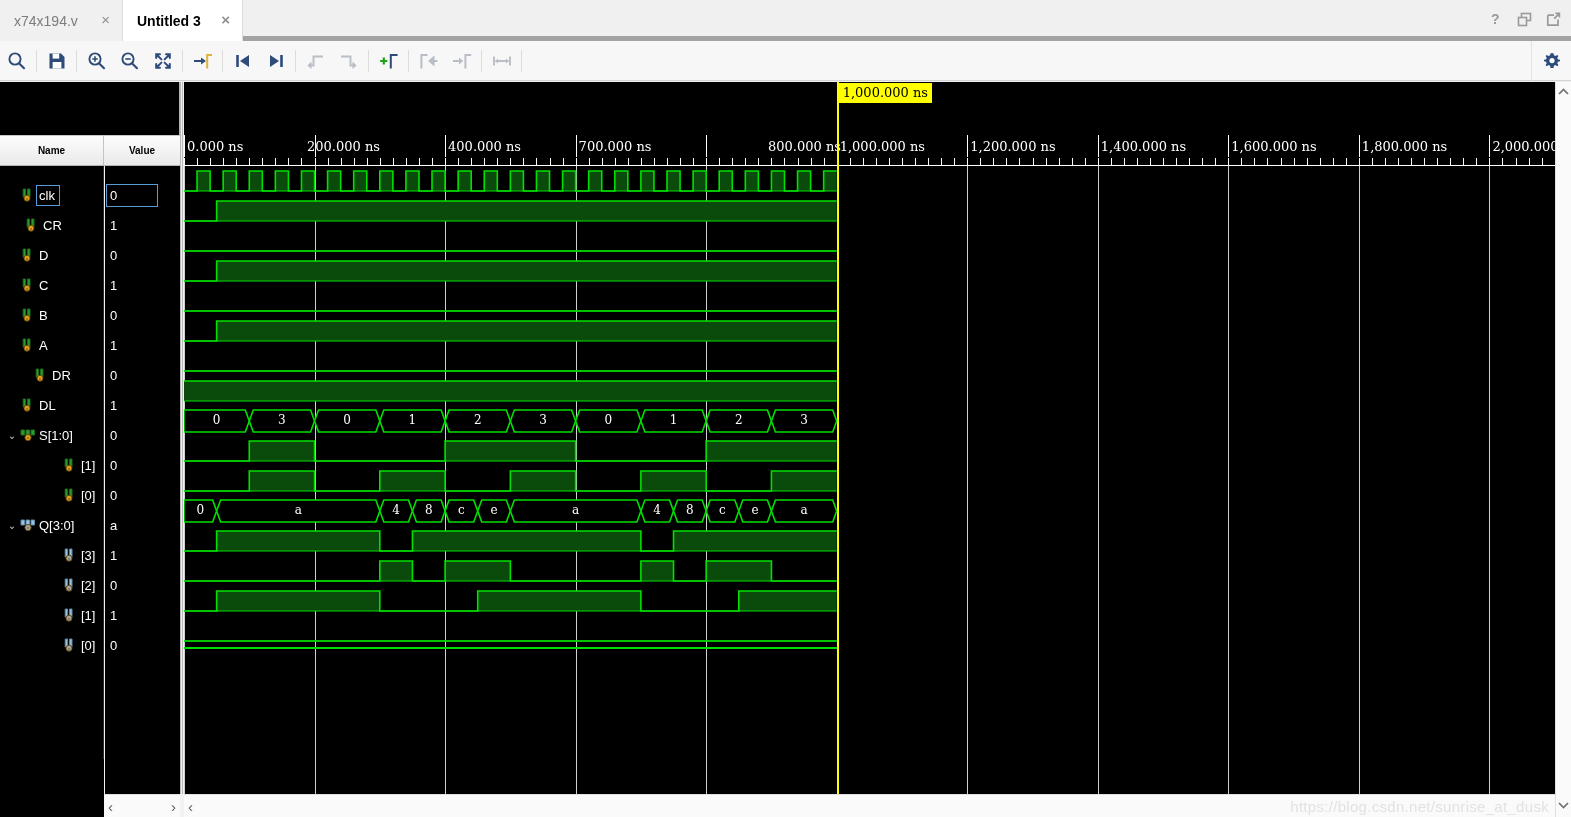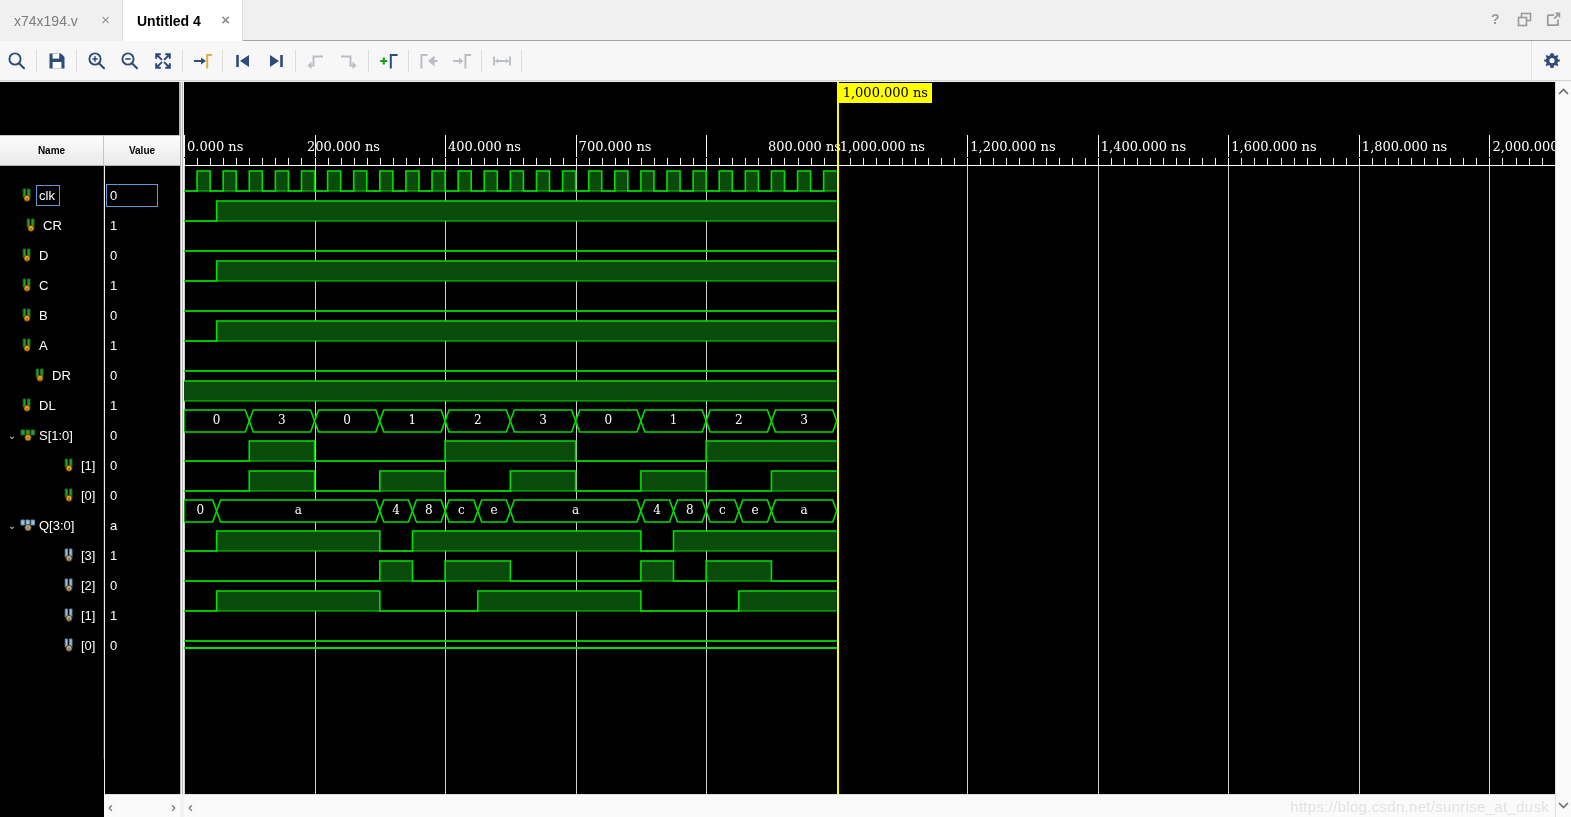--- a/index.html
+++ b/index.html
@@ -8,21 +8,21 @@
     width: 1571px; height: 817px;
     overflow: hidden;
     background: #ffffff;
     font-family: "Liberation Sans", sans-serif;
   }
   #app { position: relative; width: 1571px; height: 817px; background: #f0f0f0; }
 
   
   .tabbar {
     position: absolute; left: 0; top: 0; width: 1571px; height: 41px;
-    background: #f0f0f0; border-bottom: 1px solid #a3a3a3;
+    background: #f0f0f0; border-bottom: 5px solid #a3a3a3;
   }
   .tab {
     position: absolute; top: 0; height: 41px;
     display: flex; align-items: center;
     padding: 0 10px 0 14px;
     font-size: 14px;
   }
   .tab.inactive { left: 0; width: 122px; color: #7c7c7c; background: #f0f0f0; }
   .tab.active {
     left: 122px; width: 121px; color: #000000; background: #ffffff;
@@ -181,21 +181,21 @@
 <body>
 
 <div id="app">
 
   <div class="tabbar">
     <div class="tab inactive">
       <span class="lbl">x74x194.v</span>
       <span class="x">×</span>
     </div>
     <div class="tab active">
-      <span class="lbl">Untitled 4</span>
+      <span class="lbl">Untitled 3</span>
       <span class="x">×</span>
     </div>
     <div class="winbtns">
       <span class="wb">
         <svg width="13" height="15" viewBox="0 0 13 15">
             <text x="1" y="12" font-family="Liberation Sans, sans-serif" font-size="14" font-weight="bold" fill="#9a9a9a">?</text>
           </svg>
       </span>
       <span class="wb">
         <svg width="15" height="15" viewBox="0 0 15 15">

